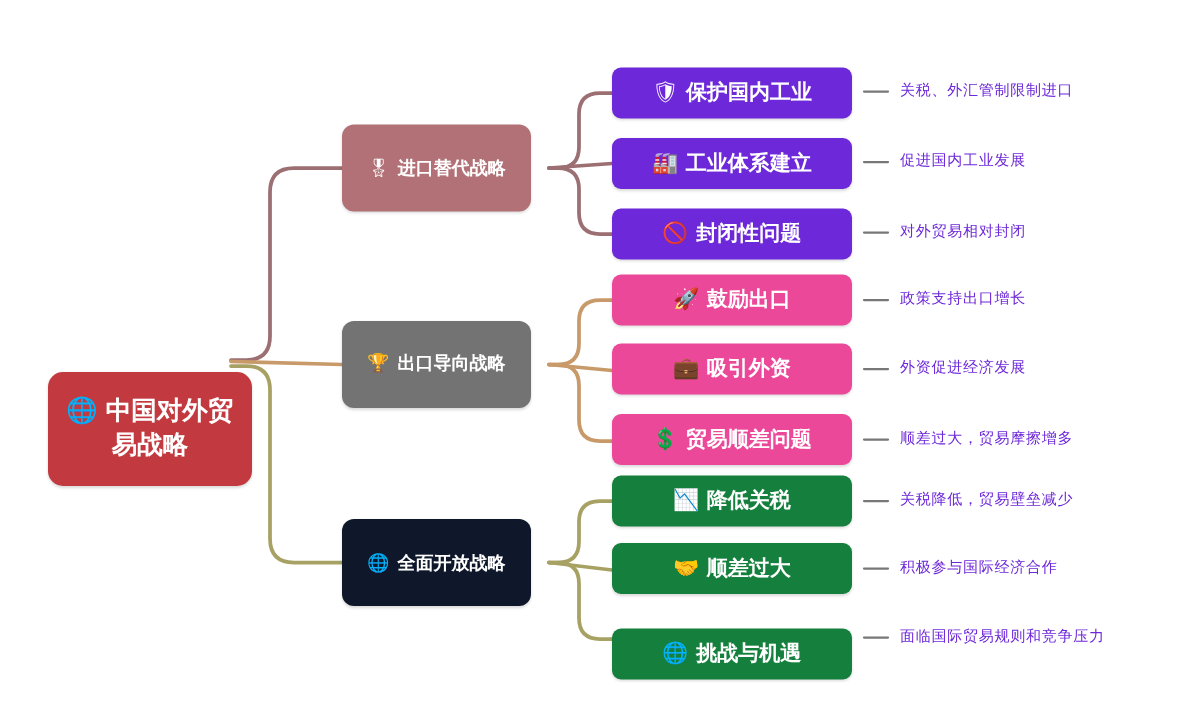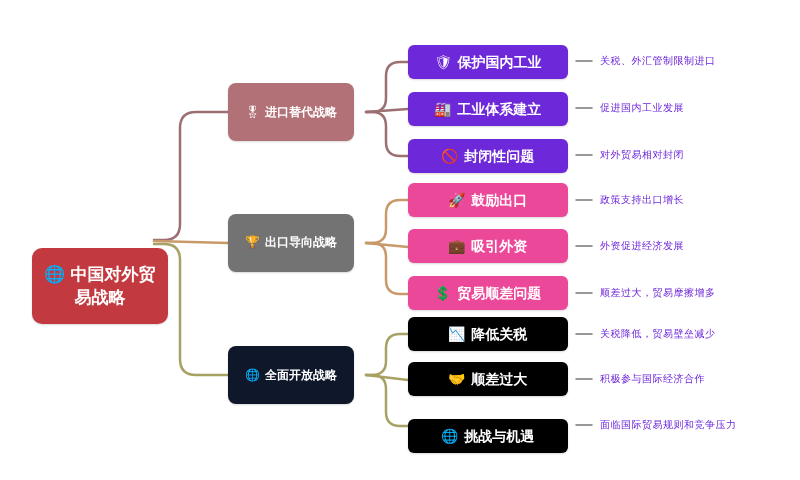--- a/index.html
+++ b/index.html
@@ -20,21 +20,21 @@
     left:32px;top:202px;width:136px;height:76px;background:#c23a3f;
     font-size:17px;padding:6px 10px;border-radius:10px;margin-top:46px;
   }
   .branch{width:126px;height:58px;font-size:12px;padding:22px 12px;}
   .b1{background:#b17176;left:228px;top:83px;}
   .b2{background:#737373;left:228px;top:214px;align-items:flex-end;}
   .b3{background:#0f172a;left:228px;top:346px;}
   .leaf{left:408px;width:160px;height:34px;font-size:14px;border-radius:6px;white-space:nowrap;}
   .g1{background:#6d28d9;}
   .g2{background:#ec4899;}
-  .g3{background:#000000;}
+  .g3{background:#15803d;}
   .note{
     position:absolute;z-index:1;left:600px;height:20px;line-height:20px;
     font-size:10px;color:#6d28d9;white-space:nowrap;letter-spacing:0.5px;
   }
 </style>
 </head>
 <body>
 
 <svg class="layer lines" viewBox="0 0 800 480" xmlns="http://www.w3.org/2000/svg">
   <g fill="none" stroke-width="2.5" stroke-linecap="round">

